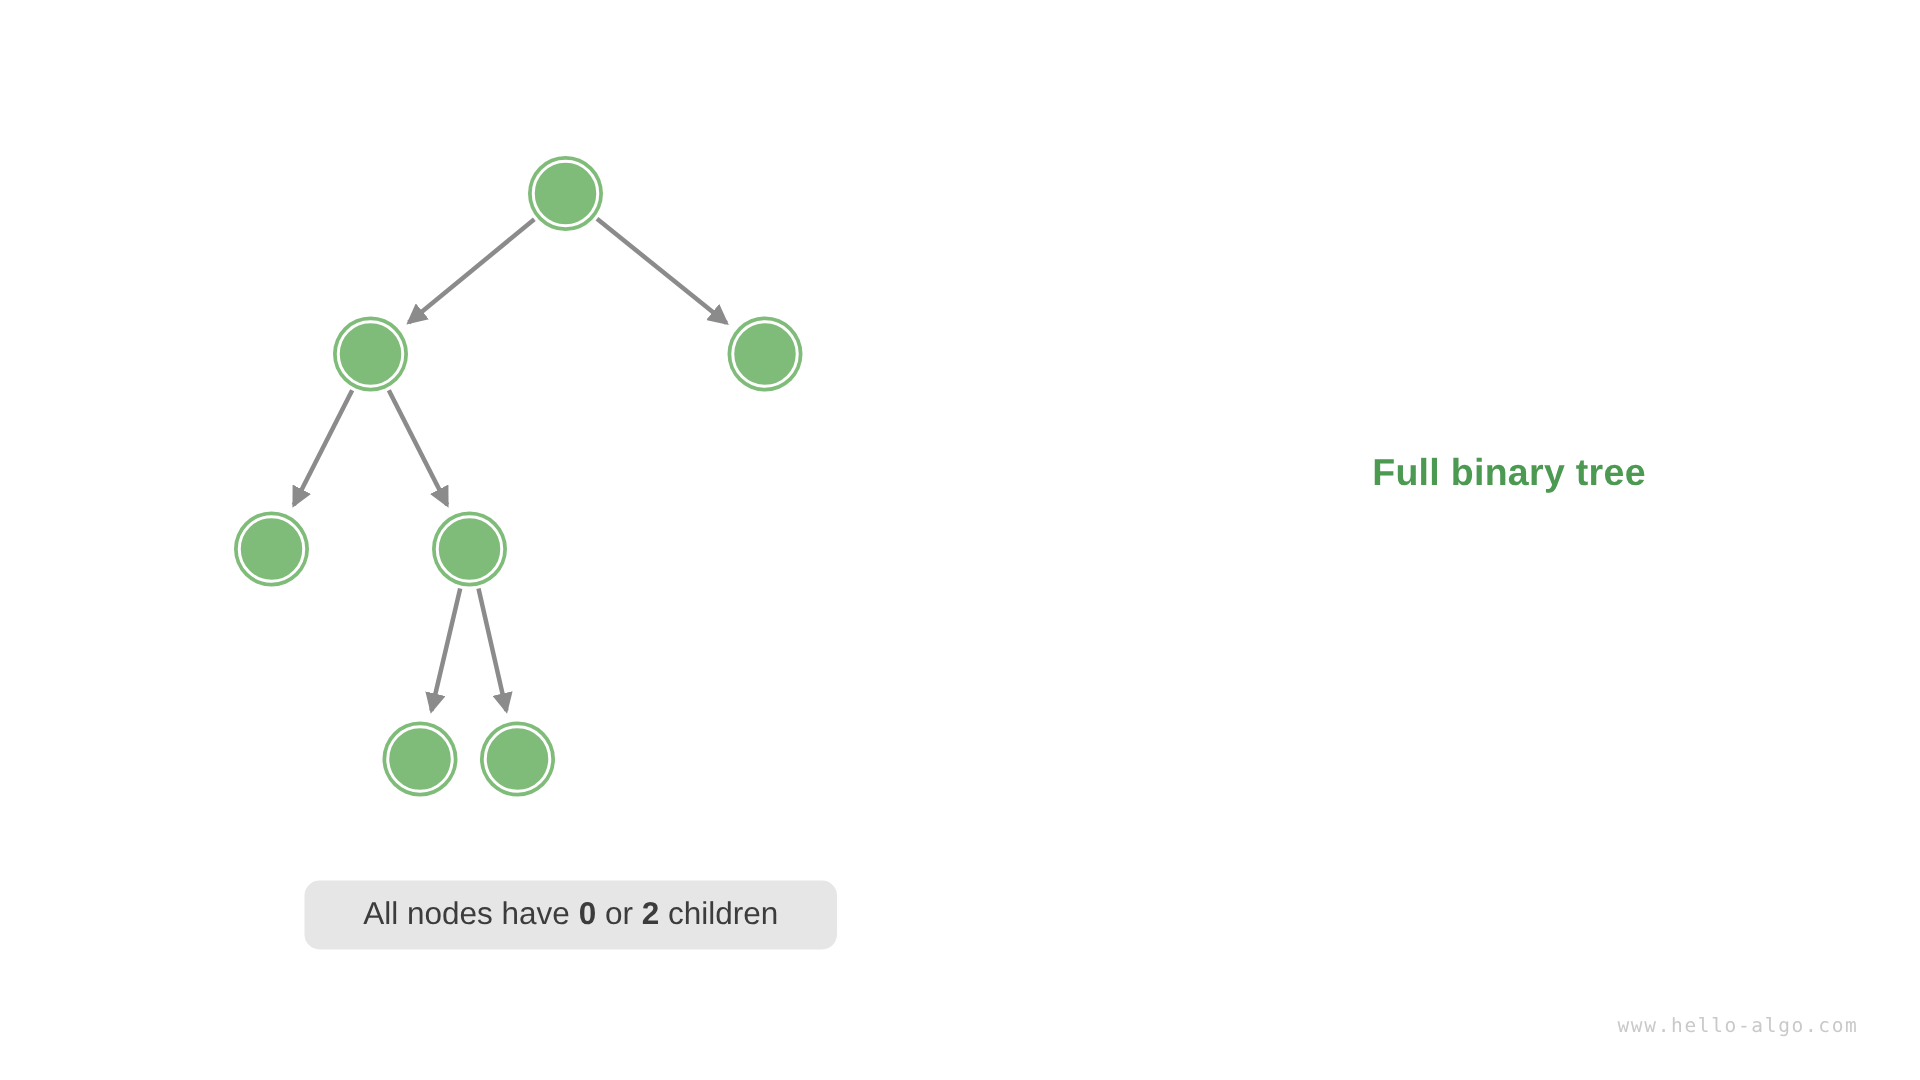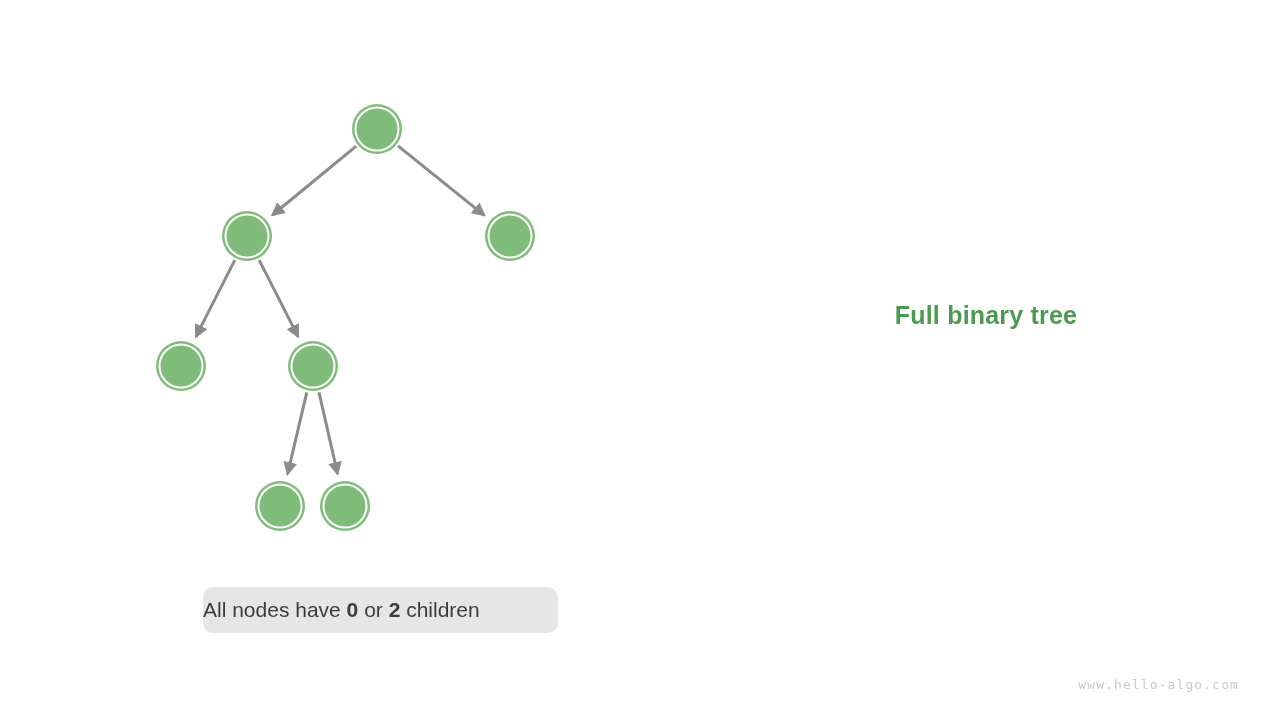--- a/index.html
+++ b/index.html
@@ -15,42 +15,42 @@
     background: var(--page-bg, #ffffff);
     overflow: hidden;
   }
   #tree-svg {
     position: absolute;
     left: 0;
     top: 0;
   }
   .title {
     position: absolute;
-    left: 836px;
+    left: 856px;
     top: 301px;
     width: 300px;
     text-align: center;
     font-size: 25px;
     font-weight: bold;
     letter-spacing: 0.2px;
     color: var(--title-color, #4C9A51);
   }
   .caption {
     position: absolute;
     left: 203px;
     top: 587px;
     width: 355px;
     height: 46px;
     border-radius: 10px;
     background: var(--caption-bg, #E6E6E6);
     color: var(--caption-text, #3C3C3C);
     font-size: 21px;
     display: flex;
     align-items: center;
-    justify-content: flex-start;
+    justify-content: center;
     white-space: pre;
   }
   .caption b { font-weight: bold; }
   .watermark {
     position: absolute;
     right: 41px;
     top: 677px;
     font-family: "DejaVu Sans Mono", monospace;
     font-size: 13px;
     letter-spacing: 1.1px;

